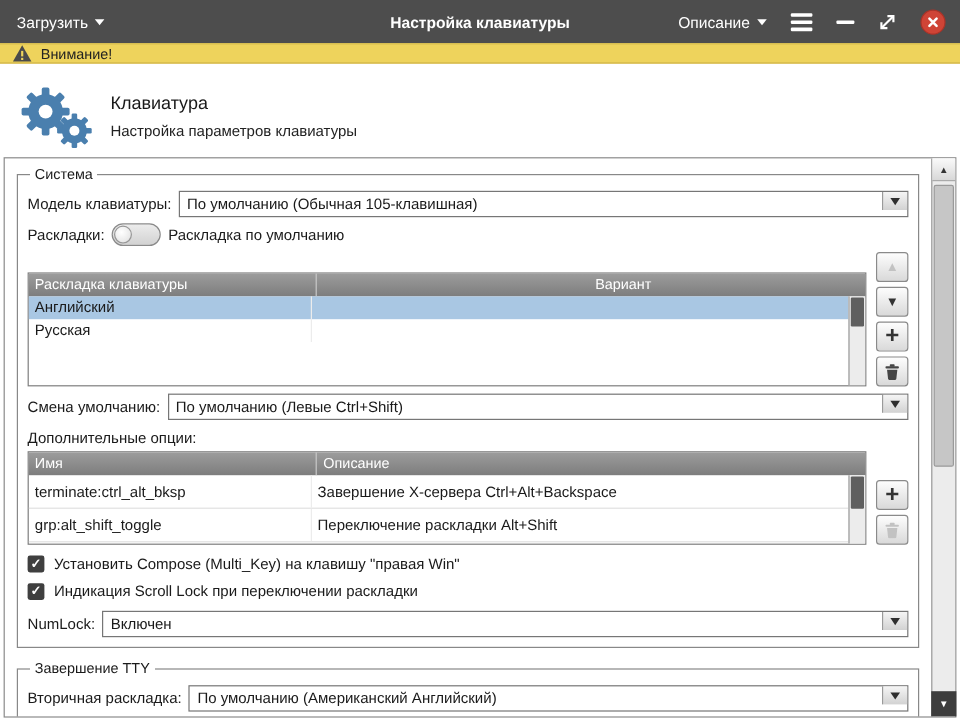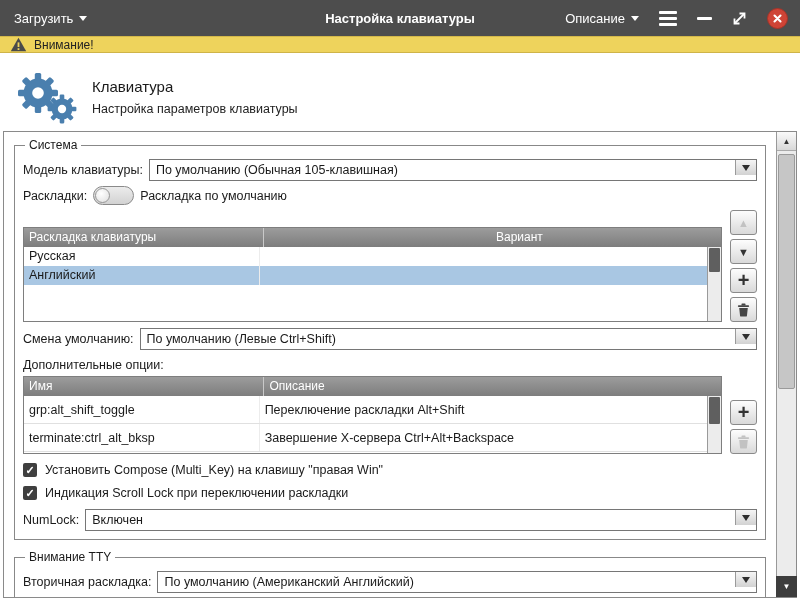--- a/index.html
+++ b/index.html
@@ -209,28 +209,28 @@
       </div>
 
       <div class="tblwrap">
         <div class="tbl t1">
           <div class="tbl-head">
             <div class="th c1a">Раскладка клавиатуры</div>
             <div class="th c1b">Обозначение</div>
             <div class="th c1c">Вариант</div>
           </div>
           <div class="tbl-body" style="height:74px; margin-right:14px;">
+            <div class="trow selected">
+              <div class="td c1a">Английский</div>
+              <div class="td c1b">us</div>
+              <div class="td c1c"></div>
+            </div>
             <div class="trow">
               <div class="td c1a">Русская</div>
               <div class="td c1b">ru</div>
-              <div class="td c1c"></div>
-            </div>
-            <div class="trow selected">
-              <div class="td c1a">Английский</div>
-              <div class="td c1b">us</div>
               <div class="td c1c"></div>
             </div>
           </div>
           <div class="tbl-sb">
               <div class="thumb"></div>
             </div>
         </div>
         <div class="btncol">
           <div class="sqbtn disabled">
               <span>▲</span>
@@ -262,26 +262,26 @@
       <div class="options-label">Дополнительные опции:</div>
 
       <div class="tblwrap">
         <div class="tbl t2">
           <div class="tbl-head">
             <div class="th c2a">Имя</div>
             <div class="th c2b">Описание</div>
           </div>
           <div class="tbl-body" style="height:57px; margin-right:14px;">
             <div class="trow">
+              <div class="td c2a">terminate:ctrl_alt_bksp</div>
+              <div class="td c2b">Завершение X-сервера Ctrl+Alt+Backspace</div>
+            </div>
+            <div class="trow">
               <div class="td c2a">grp:alt_shift_toggle</div>
               <div class="td c2b">Переключение раскладки Alt+Shift</div>
-            </div>
-            <div class="trow">
-              <div class="td c2a">terminate:ctrl_alt_bksp</div>
-              <div class="td c2b">Завершение X-сервера Ctrl+Alt+Backspace</div>
             </div>
           </div>
           <div class="tbl-sb">
               <div class="thumb" style="height:27px;"></div>
             </div>
         </div>
         <div class="btncol">
           <div class="sqbtn plus gap-top">
               <span>+</span>
             </div>
@@ -308,21 +308,21 @@
       <div class="frow" style="margin-bottom:0;">
         <span class="flabel">NumLock:</span>
         <div class="combo">
           <span class="combo-val">Включен</span>
           <span class="combo-btn"></span>
         </div>
       </div>
     </fieldset>
 
     <fieldset>
-      <legend>Внимание TTY</legend>
+      <legend>Завершение TTY</legend>
       <div class="frow" style="margin-bottom:2px;">
         <span class="flabel">Вторичная раскладка:</span>
         <div class="combo">
           <span class="combo-val">По умолчанию (Американский Английский)</span>
           <span class="combo-btn"></span>
         </div>
       </div>
     </fieldset>
 
   </div>

